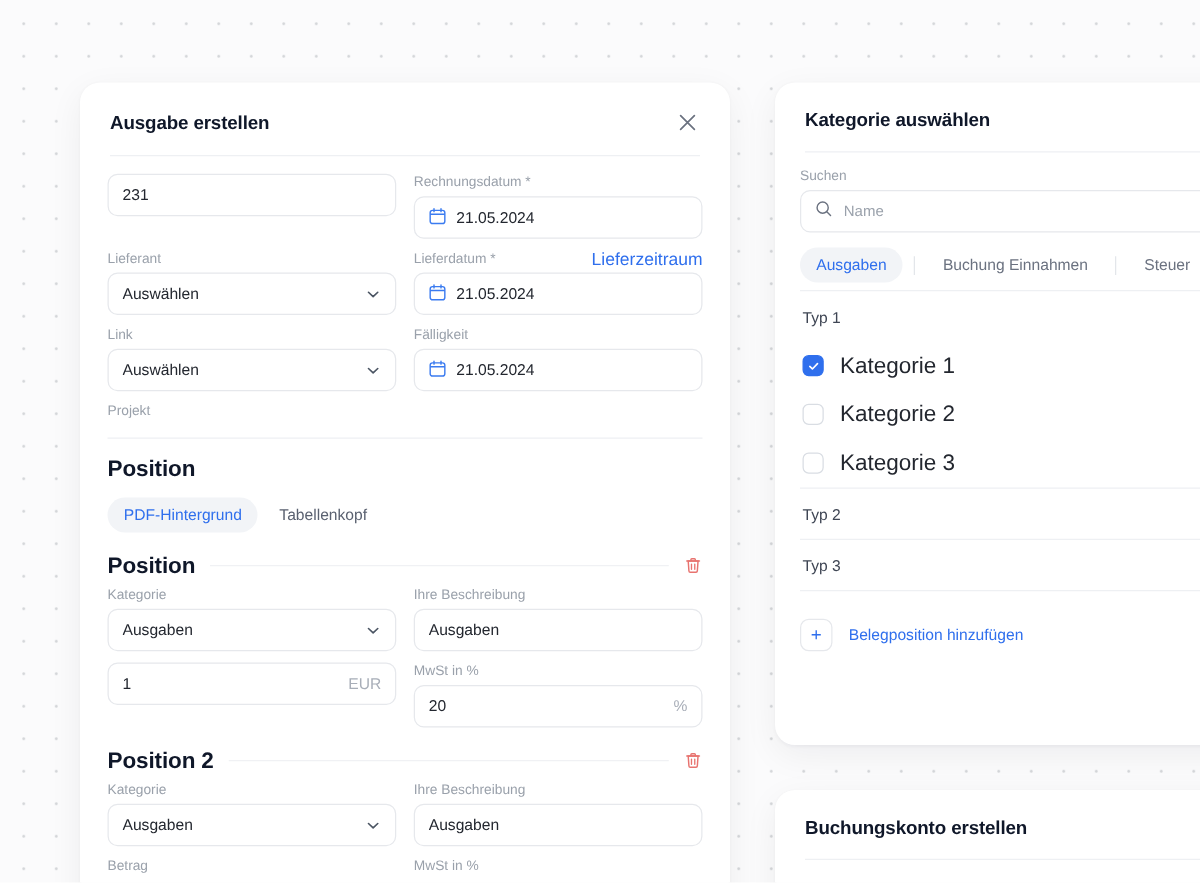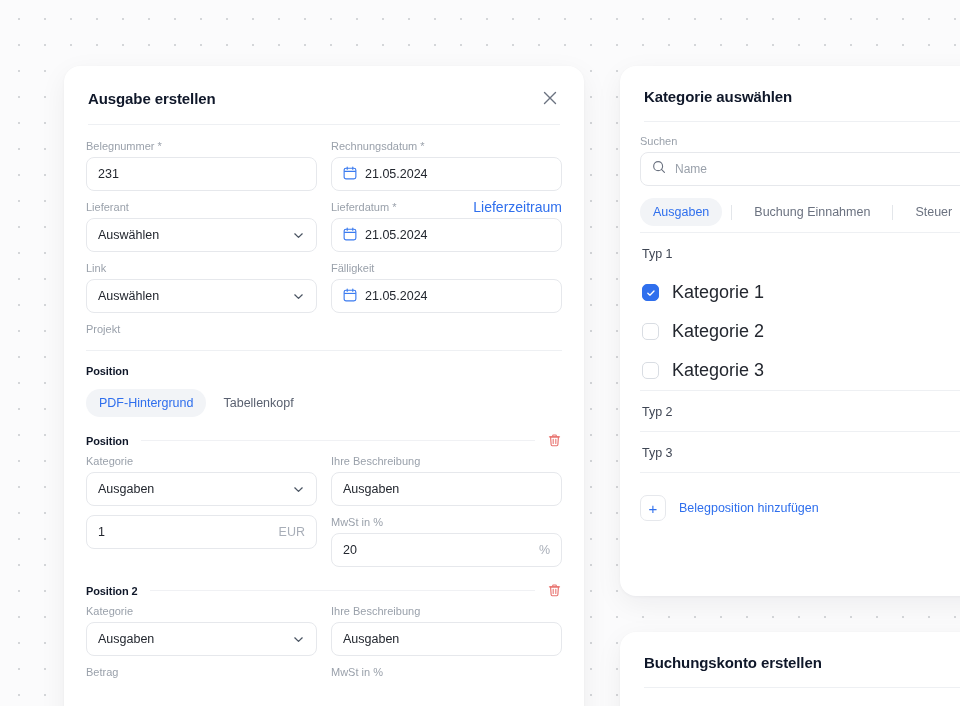--- a/index.html
+++ b/index.html
@@ -117,21 +117,21 @@
     cursor: pointer;
   }
   .control .val { flex: 1; overflow: hidden; white-space: nowrap; text-overflow: ellipsis; }
   .control .suffix { color: #a8aeb8; font-size: 12.5px; }
   .control.placeholder .val { color: #9aa1ab; }
 
   .chev { flex: 0 0 auto; display: flex; }
 
   
   .section-hd {
-    font-size: 11px;
+    font-size: 18px;
     font-weight: 700;
     color: #0f1729;
     letter-spacing: -0.1px;
   }
 
   .sep-line {
     height: 1px;
     background: #eef0f3;
     margin: 10px 0 14px 0;
   }
@@ -264,23 +264,20 @@
           <path d="M1.5 1.5 L12.5 12.5 M12.5 1.5 L1.5 12.5" stroke="#6b7280" stroke-width="1.4" stroke-linecap="round"></path>
         </svg>
     </div>
   </div>
   <div class="hr"></div>
 
   <div class="form-body">
 
     <div class="row">
       <div class="col">
-        <div class="field-label">
-          <span>Belegnummer *</span>
-        </div>
         <div class="control">
           <span class="val">231</span>
         </div>
       </div>
       <div class="col">
         <div class="field-label">
           <span>Rechnungsdatum *</span>
         </div>
         <div class="control">
           <span>

